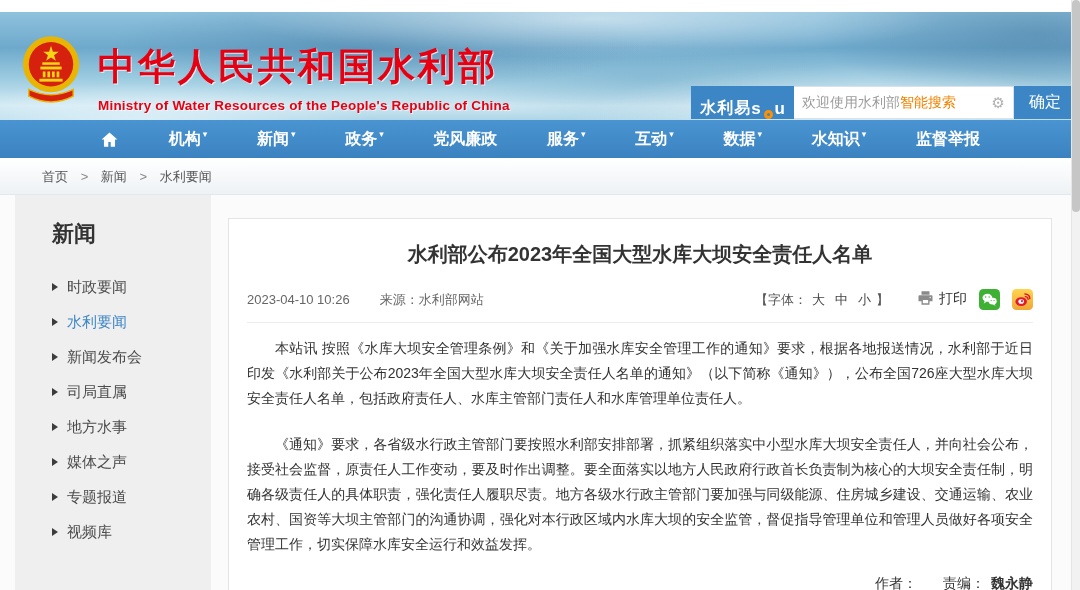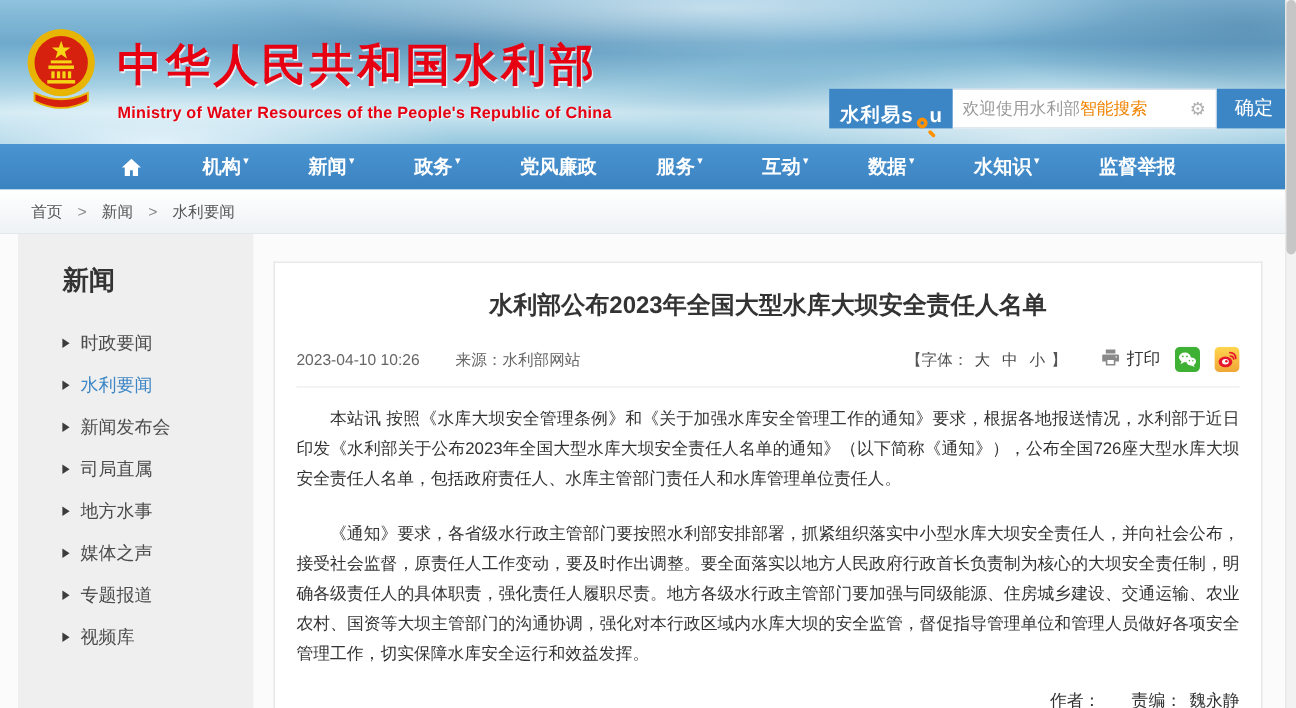--- a/index.html
+++ b/index.html
@@ -4,21 +4,21 @@
 <style>
   * { margin:0; padding:0; box-sizing:border-box; }
   html,body { width:1080px; height:590px; overflow:hidden; }
   body {
     font-family:"Liberation Sans","DejaVu Sans",sans-serif;
     background:#fff; position:relative; color:#333;
   }
 
   
   .header{
-    position:absolute; left:0; top:0; width:1080px; height:120px; overflow:hidden;
+    position:absolute; left:0; top:12px; width:1080px; height:120px; overflow:hidden;
     background:
       radial-gradient(ellipse 360px 70px at 12% 100%, rgba(240,250,255,.85), transparent 70%),
       radial-gradient(ellipse 420px 90px at 80% 96%, rgba(255,255,255,.55), transparent 70%),
       radial-gradient(ellipse 500px 55px at 55% 6%, rgba(255,255,255,.5), transparent 70%),
       radial-gradient(ellipse 320px 95px at 96% 18%, rgba(64,115,155,.45), transparent 70%),
       radial-gradient(ellipse 380px 70px at 35% 26%, rgba(58,108,150,.35), transparent 70%),
       radial-gradient(ellipse 300px 60px at 60% 55%, rgba(120,175,205,.5), transparent 70%),
       linear-gradient(180deg,#8fc2dd 0%,#6ea9cc 30%,#9ccbe0 55%,#cfe8f2 78%,#93c6dd 100%);
   }
   .logo-wrap{ position:absolute; left:22px; top:22px; display:flex; cursor:pointer; }
@@ -64,21 +64,21 @@
     display:flex; align-items:center; justify-content:space-between; padding:0 100px;
   }
   .nav-item{ color:#fff; font-size:16px; font-weight:bold; cursor:pointer; white-space:nowrap; }
   .nav-item.has-drop::after{ content:"▾"; font-size:9px; vertical-align:super; margin-left:2px; }
   .home-icon svg{ display:block; }
 
   
   .breadcrumb{
     position:absolute; left:0; top:158px; width:1080px; height:37px; line-height:37px;
     background:linear-gradient(180deg,#ffffff,#eef2f5); border-bottom:1px solid #e3e8ec;
-    padding-left:26px; font-size:13px; color:#555;
+    padding-left:42px; font-size:13px; color:#555;
   }
   .crumb{ cursor:pointer; }
   .crumb-sep{ margin:0 9px; color:#888; }
 
   
   .main{ position:absolute; left:0; top:195px; width:1080px; height:395px; background:#fbfbfb; }
   .sidebar{
     position:absolute; left:15px; top:0; width:196px; height:395px; background:#efefef;
   }
   .sidebar-title{ font-size:22px; color:#333; font-weight:600; margin:24px 0 20px 37px; }
@@ -110,21 +110,21 @@
   .share-icon{ width:21px; height:21px; margin-left:12px; cursor:pointer; }
   .share-icon svg{ display:block; }
   .divider{ border-top:1px solid #ececec; margin-top:12px; }
   .body-text p{
     font-size:14px; line-height:25px; color:#333; text-indent:2em; text-align:justify;
   }
   .body-text p.p1{ margin-top:13px; }
   .body-text p.p2{ margin-top:21px; }
   .article-footer{ text-align:right; margin-top:18px; font-size:14px; color:#333; }
   .article-footer .author{ margin-right:26px; }
-  .article-footer .editor-name{ margin-left:6px; }
+  .article-footer .editor-name{ margin-left:6px;font-weight:bold; }
 
   
   .scroll-track{
     position:absolute; right:0; top:0; width:9px; height:590px; background:#f2f2f2;
     border-left:1px solid #e6e6e6; z-index:50;
   }
   .scroll-thumb{
     position:absolute; left:0; top:0; width:8px; height:212px; background:#c6c6c6; border-radius:4px;
   }
 </style>

